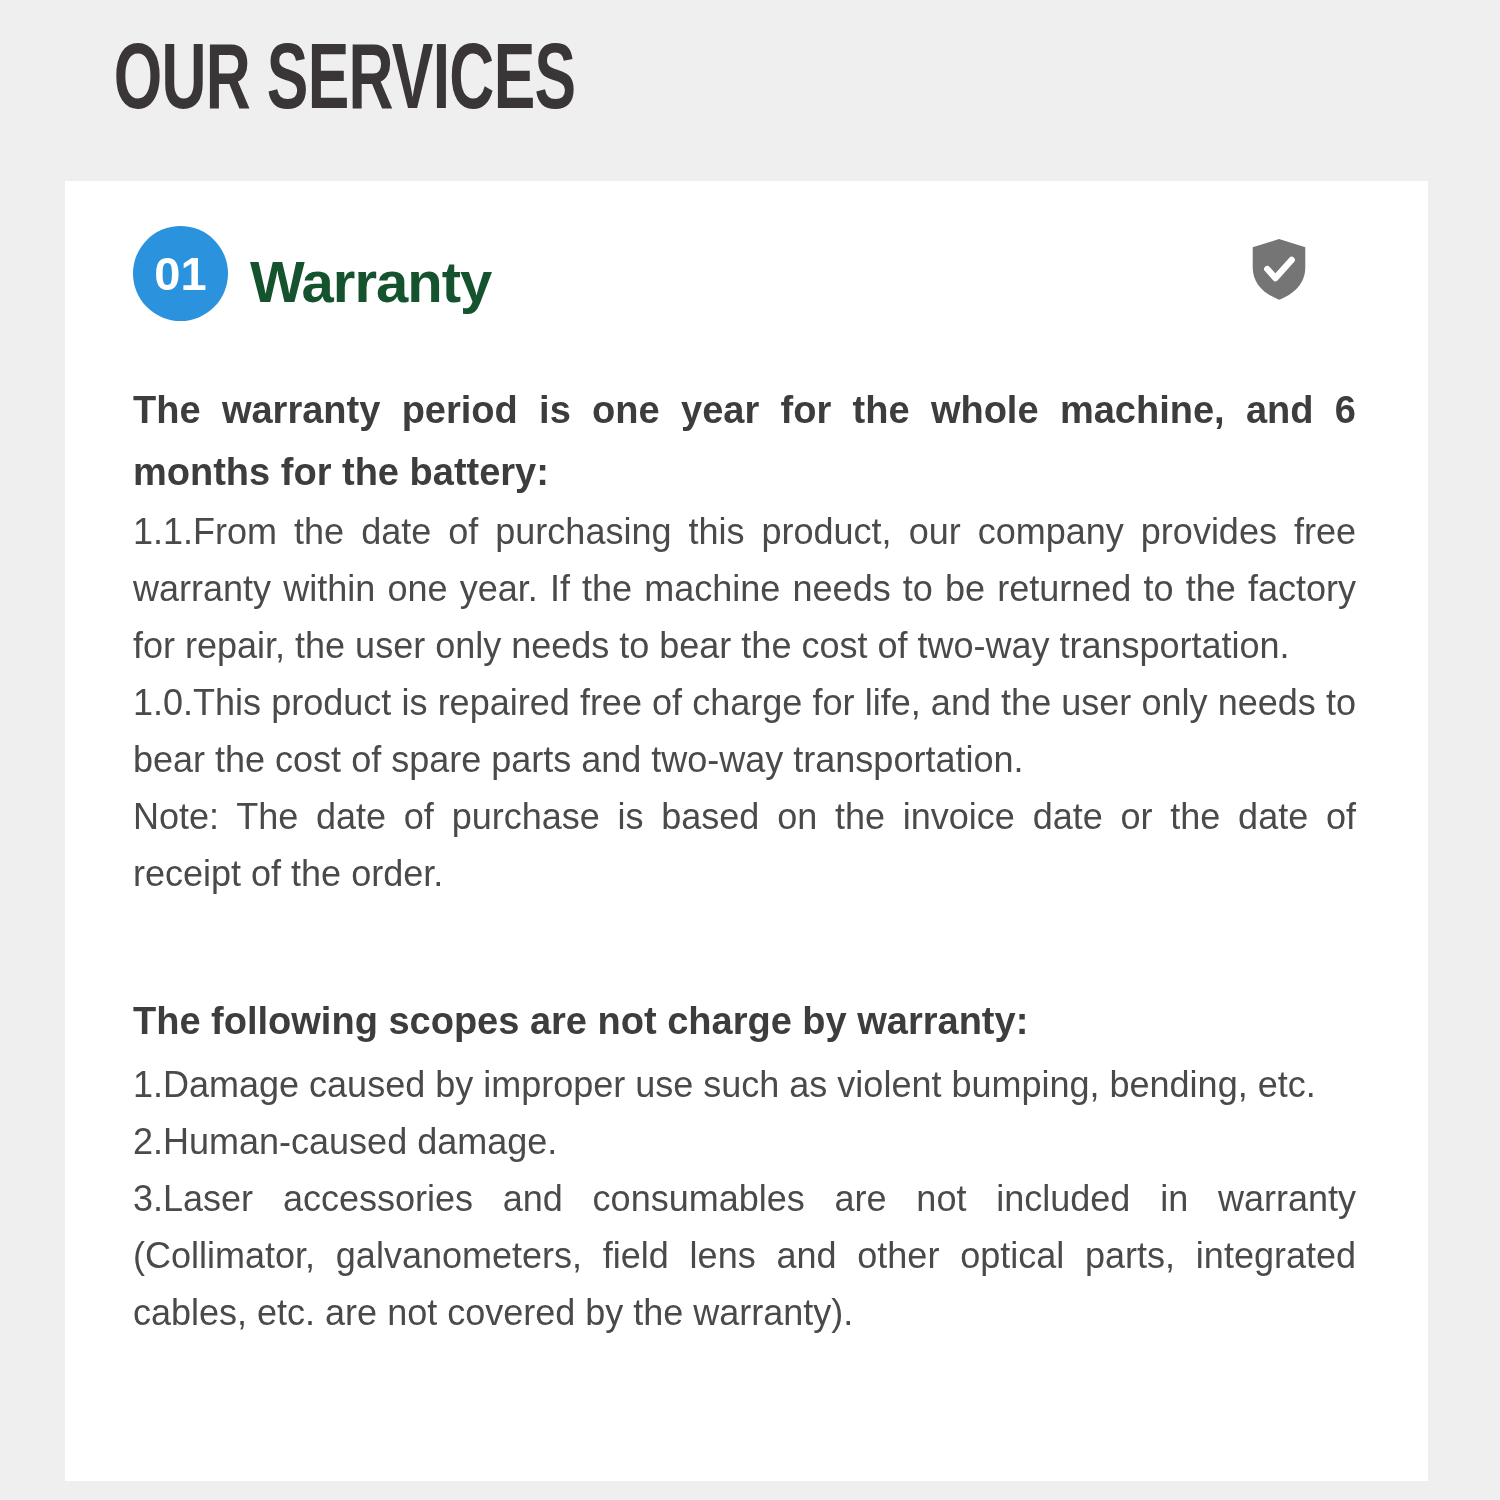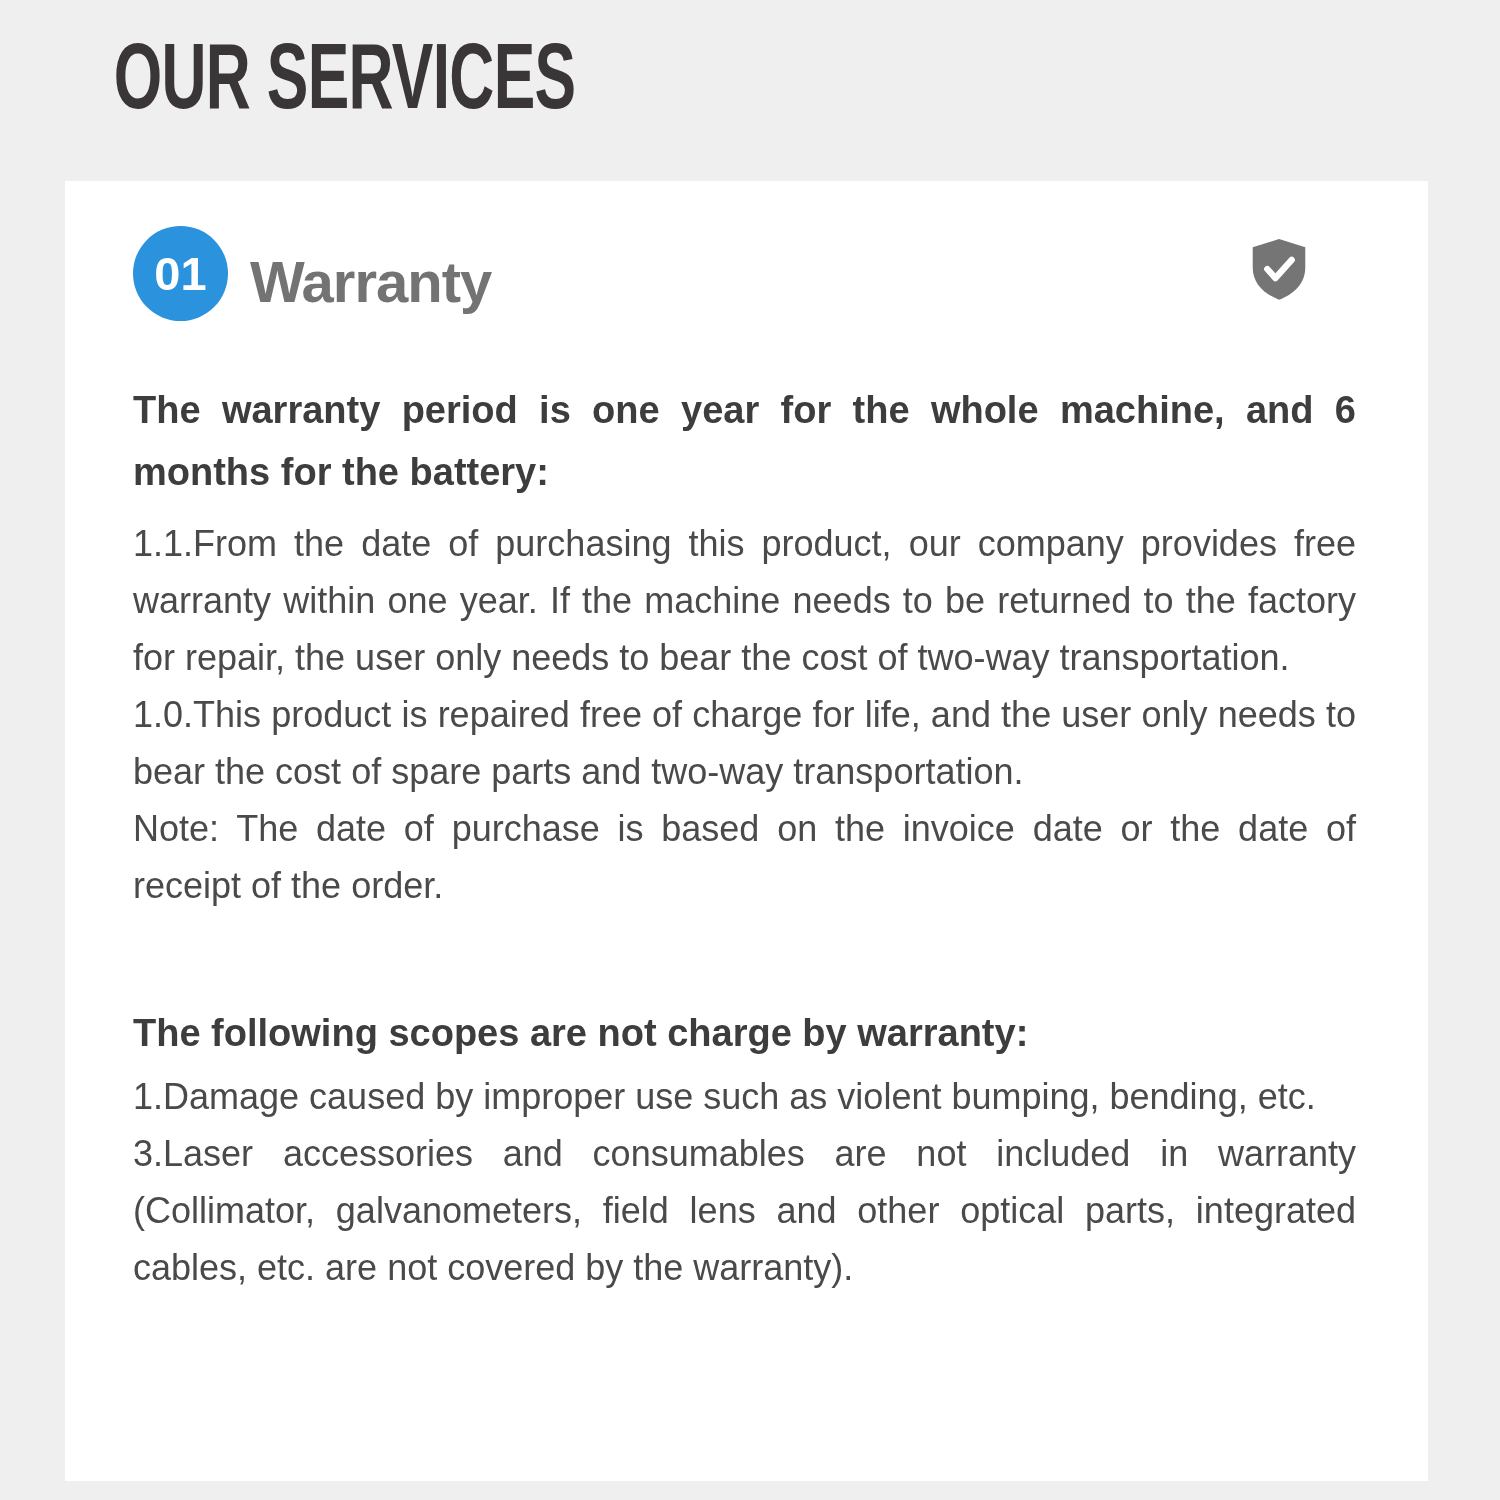--- a/index.html
+++ b/index.html
@@ -53,21 +53,21 @@
     font-weight: bold;
     display: flex;
     align-items: center;
     justify-content: center;
     flex: 0 0 auto;
   }
   .section-title {
     margin: 16px 0 0 22px;
     font-size: 58px;
     font-weight: bold;
-    color: #737373;
+    color: #14532d;
     letter-spacing: -1px;
   }
   .shield-icon {
     margin-left: auto;
     margin-right: 48px;
     margin-top: -10px;
     width: 58px;
     height: 64px;
     flex: 0 0 auto;
   }
@@ -77,21 +77,21 @@
   .para-heading {
     margin: 0;
     font-size: 38px;
     font-weight: bold;
     color: #333333;
     line-height: 62px;
     text-align: justify;
     color: #3d3d3d;
   }
   .body-block {
-    margin-top: 12px;
+    margin-top: 0;
   }
   .body-block p {
     margin: 0;
     font-size: 36px;
     font-weight: normal;
     color: #4a4a4a;
     line-height: 57px;
     text-align: justify;
   }
   .second-heading {
@@ -128,17 +128,18 @@
     <div class="body-block">
       <p>1.1.From the date of purchasing this product, our company provides free warranty within one year. If the machine needs to be returned to the factory for repair, the user only needs to bear the cost of two-way transportation.</p>
       <p>1.0.This product is repaired free of charge for life, and the user only needs to bear the cost of spare parts and two-way transportation.</p>
       <p>Note: The date of purchase is based on the invoice date or the date of receipt of the order.</p>
     </div>
 
     <p class="para-heading second-heading">The following scopes are not charge by warranty:</p>
 
     <div class="body-block exclusions">
       <p>1.Damage caused by improper use such as violent bumping, bending, etc.</p>
+      <p>2.Human-caused damage.</p>
       <p>3.Laser accessories and consumables are not included in warranty (Collimator, galvanometers, field lens and other optical parts, integrated cables, etc. are not covered by the warranty).</p>
     </div>
 
   </div>
 </div>
 
 </body></html>

